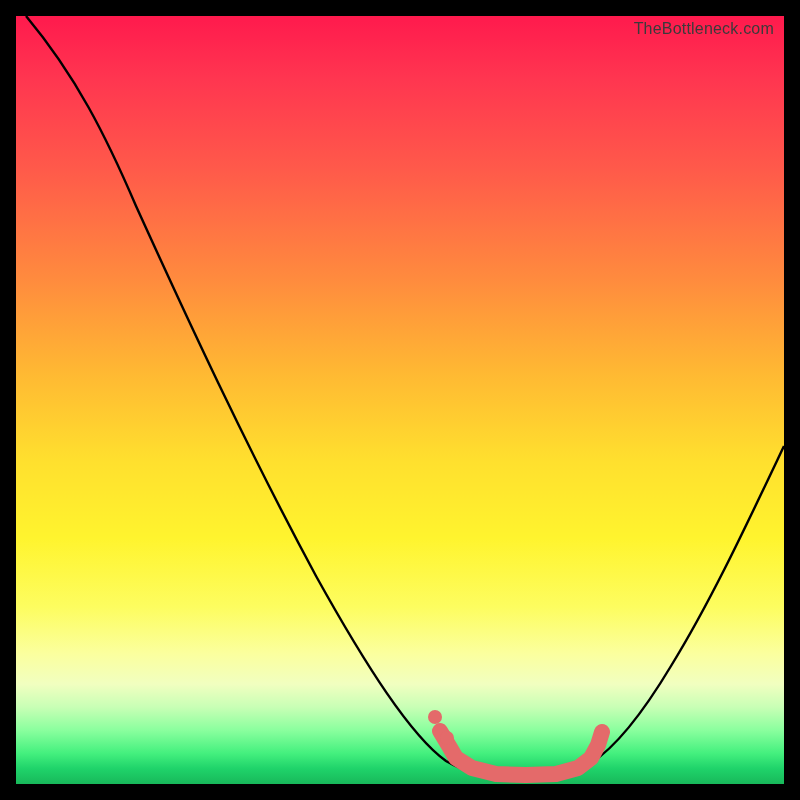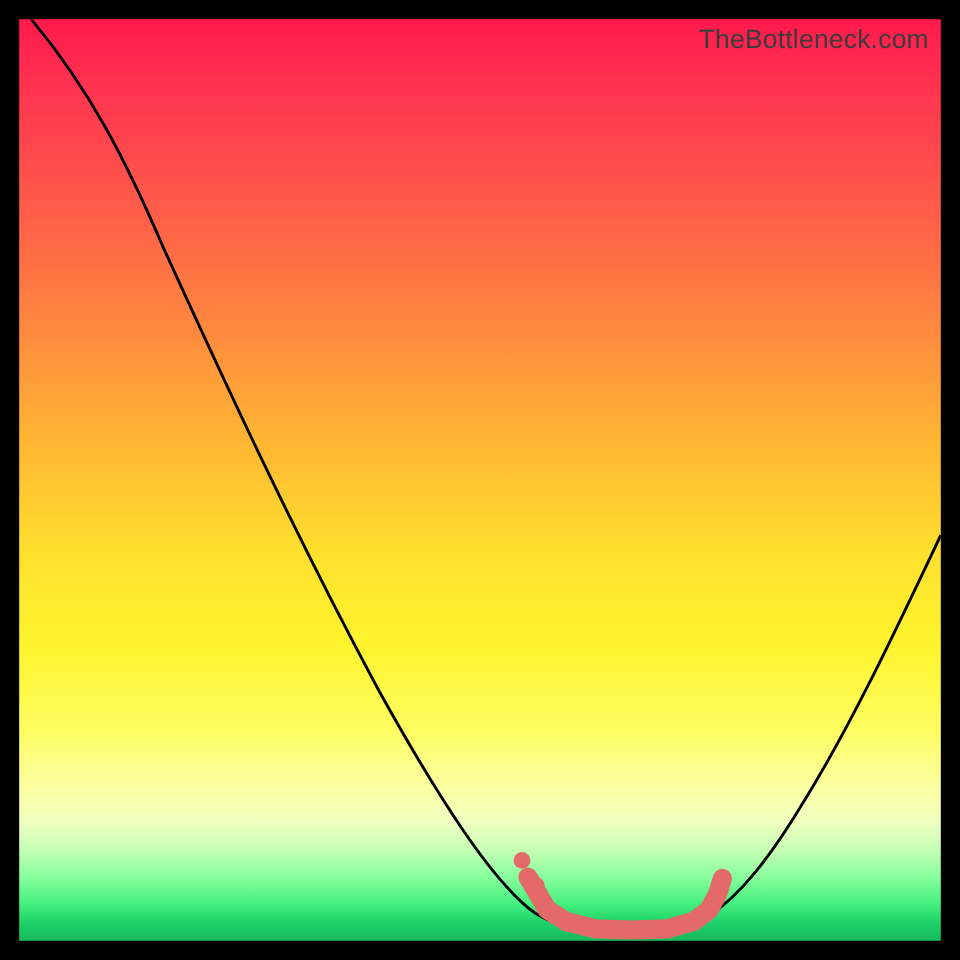--- a/index.html
+++ b/index.html
@@ -43,21 +43,21 @@
       #44f07e 96%,
       #1fd36a 98%,
       #18b85a 100%
     );
   }
   .watermark {
     position: absolute;
     top: 4px;
     right: 10px;
     color: #3b3b3b;
-    font-size: 22px;
+    font-size: 16px;
     font-weight: 500;
     letter-spacing: 0.2px;
     user-select: none;
   }
   svg.curves {
     position: absolute;
     left: 0;
     top: 0;
   }
 </style>

